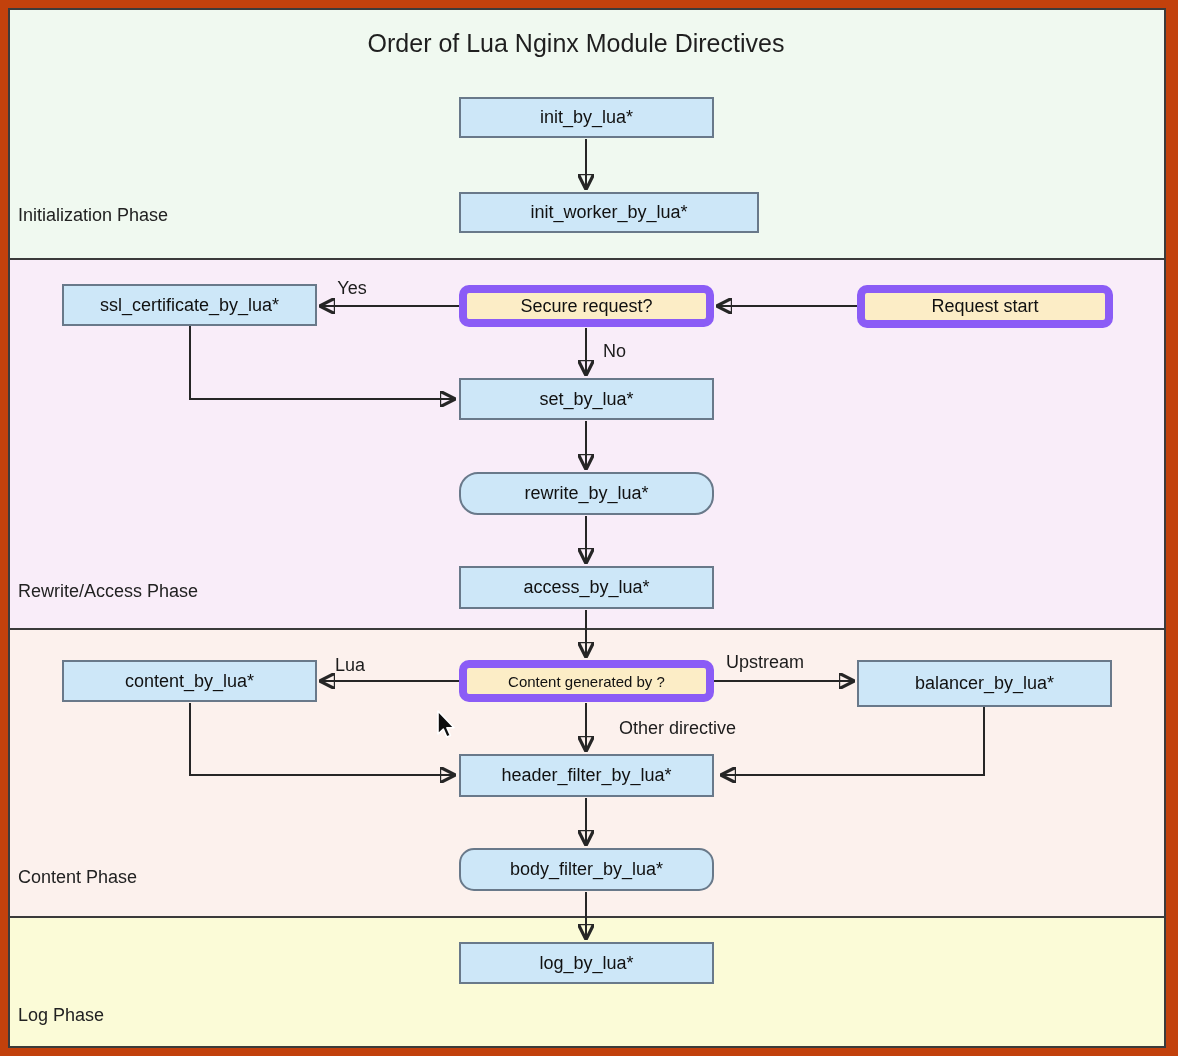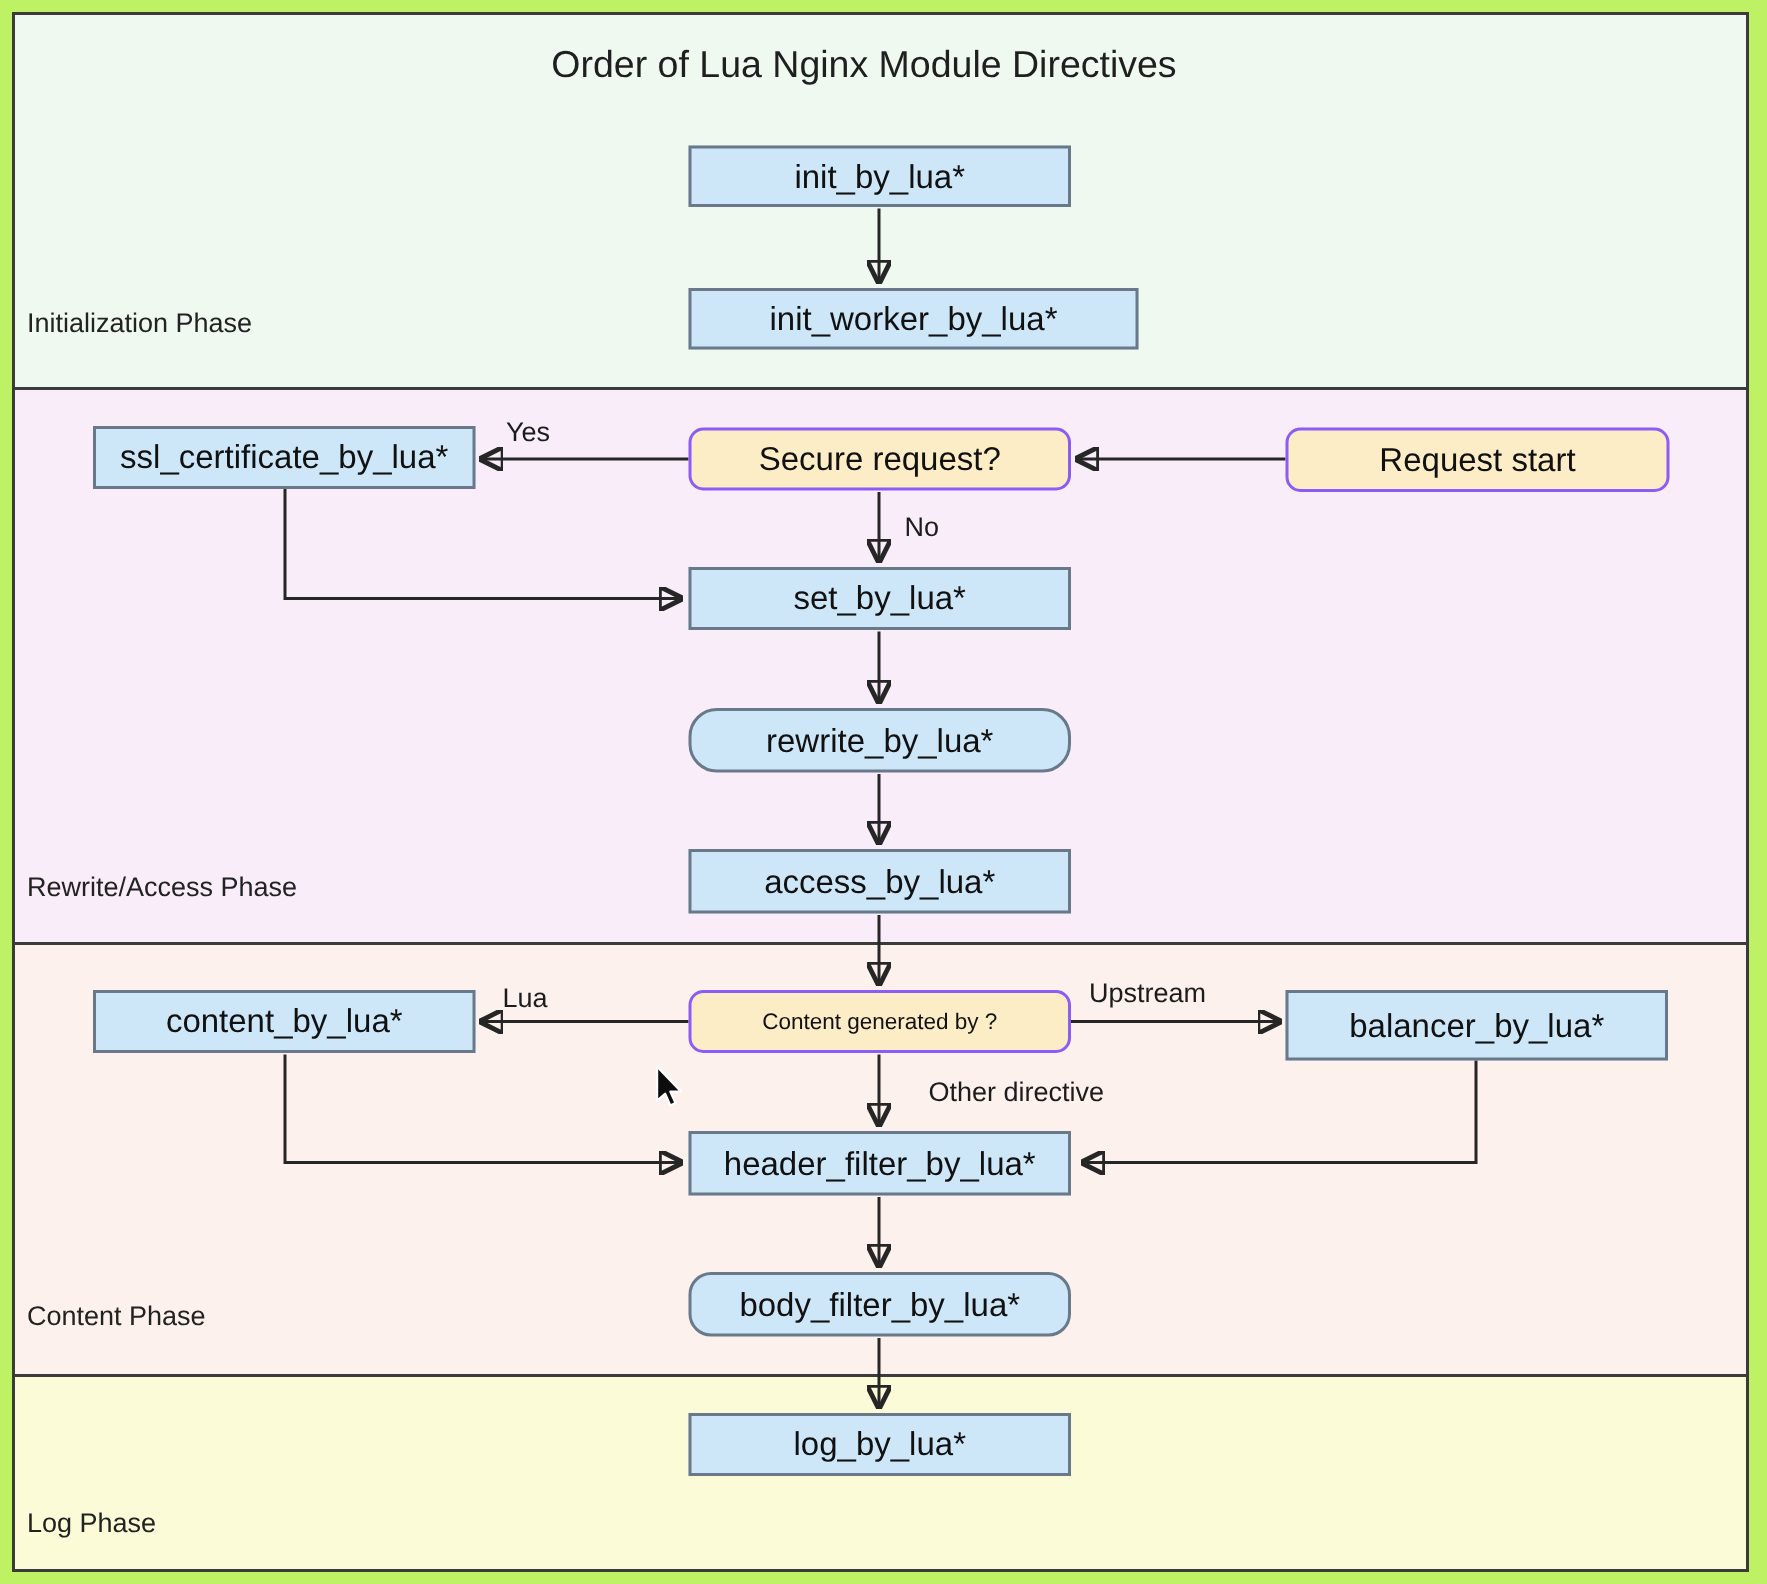--- a/index.html
+++ b/index.html
@@ -1,36 +1,36 @@
 <!DOCTYPE html>
 <html><head>
 <meta charset="utf-8">
 <style>
   html,body{margin:0;padding:0;background:#ffffff;}
   body{font-family:"Liberation Sans", sans-serif;color:#1a1a1a;}
-  .stage{position:relative;width:1178px;height:1056px;background:#bef264;overflow:hidden;}
+  .stage{position:relative;width:1178px;height:1056px;background:#c2410c;overflow:hidden;}
 
   .section{position:absolute;left:8px;width:1158px;box-sizing:border-box;}
   .sec-init{top:8px;height:250px;background:#f0f9f0;}
   .sec-rewrite{top:258px;height:370px;background:#f9edf9;border-top:2px solid #3b3b3b;}
   .sec-content{top:628px;height:288px;background:#fcf1ed;border-top:2px solid #3b3b3b;}
   .sec-log{top:916px;height:132px;background:#fbfbd7;border-top:2px solid #3b3b3b;}
   .outline{position:absolute;left:8px;top:8px;width:1158px;height:1040px;border:2px solid #3b3b3b;box-sizing:border-box;pointer-events:none;z-index:6;}
 
   .title{position:absolute;left:0px;top:29px;width:1152px;text-align:center;font-size:25px;color:#1f1f1f;z-index:3;}
   .phase-label{position:absolute;left:18px;font-size:18px;color:#222;z-index:3;}
   .pl-init{top:205px;}
   .pl-rewrite{top:581px;}
   .pl-content{top:867px;}
   .pl-log{top:1005px;}
 
   .node{position:absolute;box-sizing:border-box;display:flex;align-items:center;justify-content:center;
-        font-size:22px;color:#111;z-index:4;}
+        font-size:18px;color:#111;z-index:4;}
   .process{background:#cde7f8;border:2px solid #69798a;}
-  .rounded{background:#fcedc6;border:2px solid #8b5cf6;border-radius:10px;}
+  .rounded{background:#fcedc6;border:8px solid #8b5cf6;border-radius:10px;}
   .small-text{font-size:15px;}
 
   .arrows{position:absolute;left:0;top:0;width:1178px;height:1056px;z-index:2;}
   .arrows path{stroke:#262626;stroke-width:2;fill:none;}
 
   .edge-label{position:absolute;font-size:18px;color:#1c1c1c;z-index:3;}
   .el-yes{left:322px;top:278px;width:60px;text-align:center;}
   .el-no{left:603px;top:341px;}
   .el-lua{left:320px;top:655px;width:60px;text-align:center;}
   .el-upstream{left:717px;top:652px;width:96px;text-align:center;}

